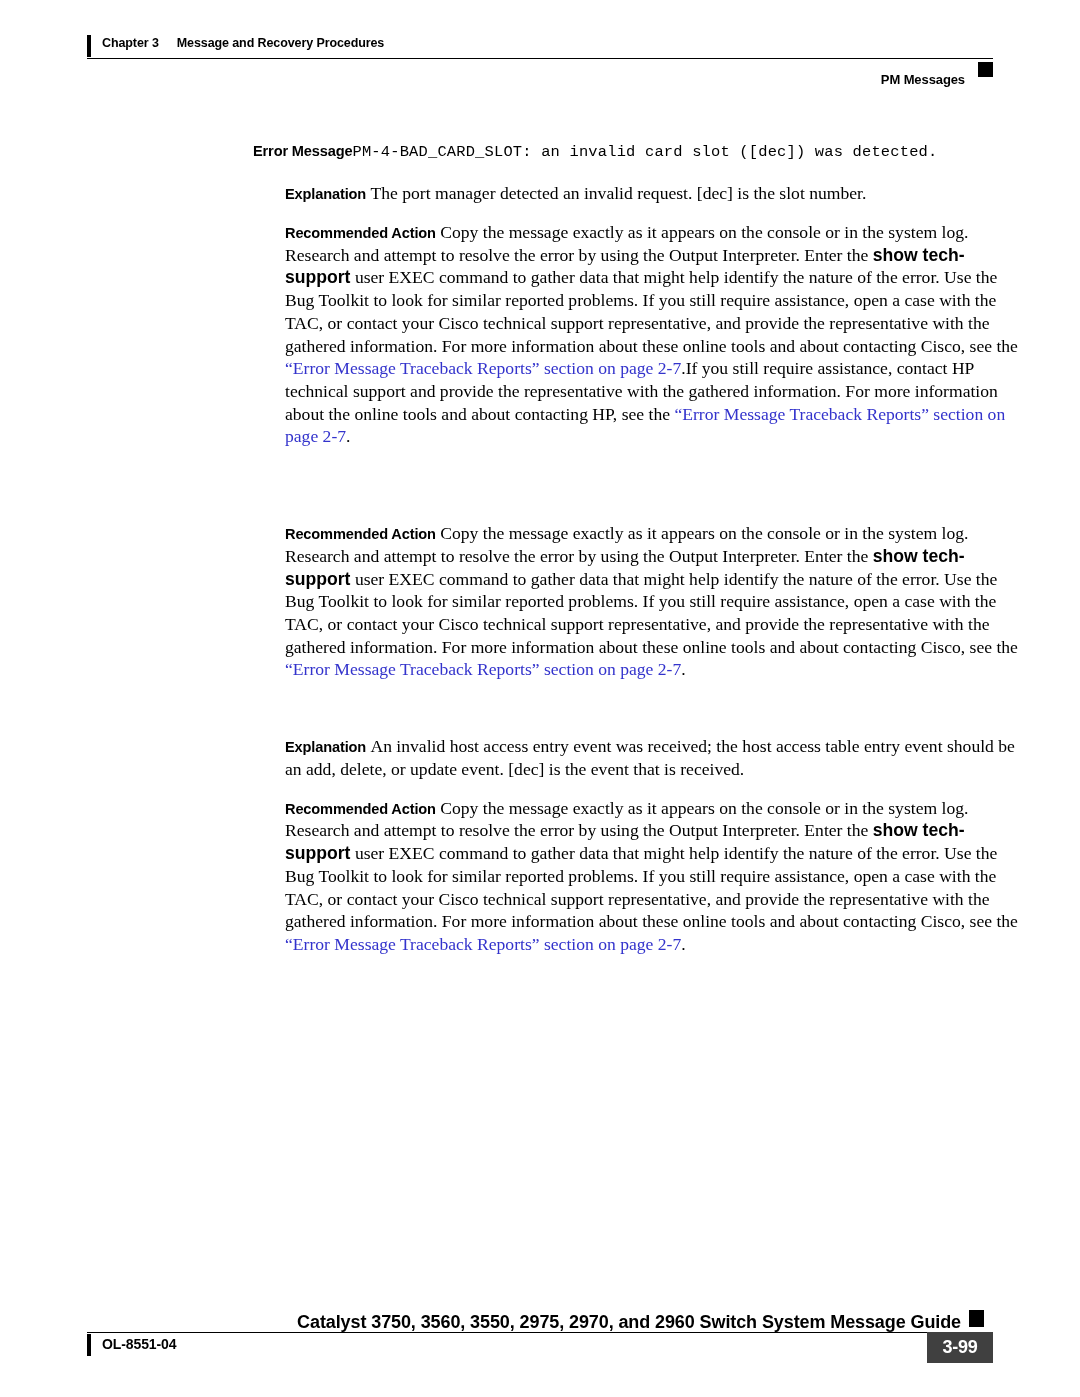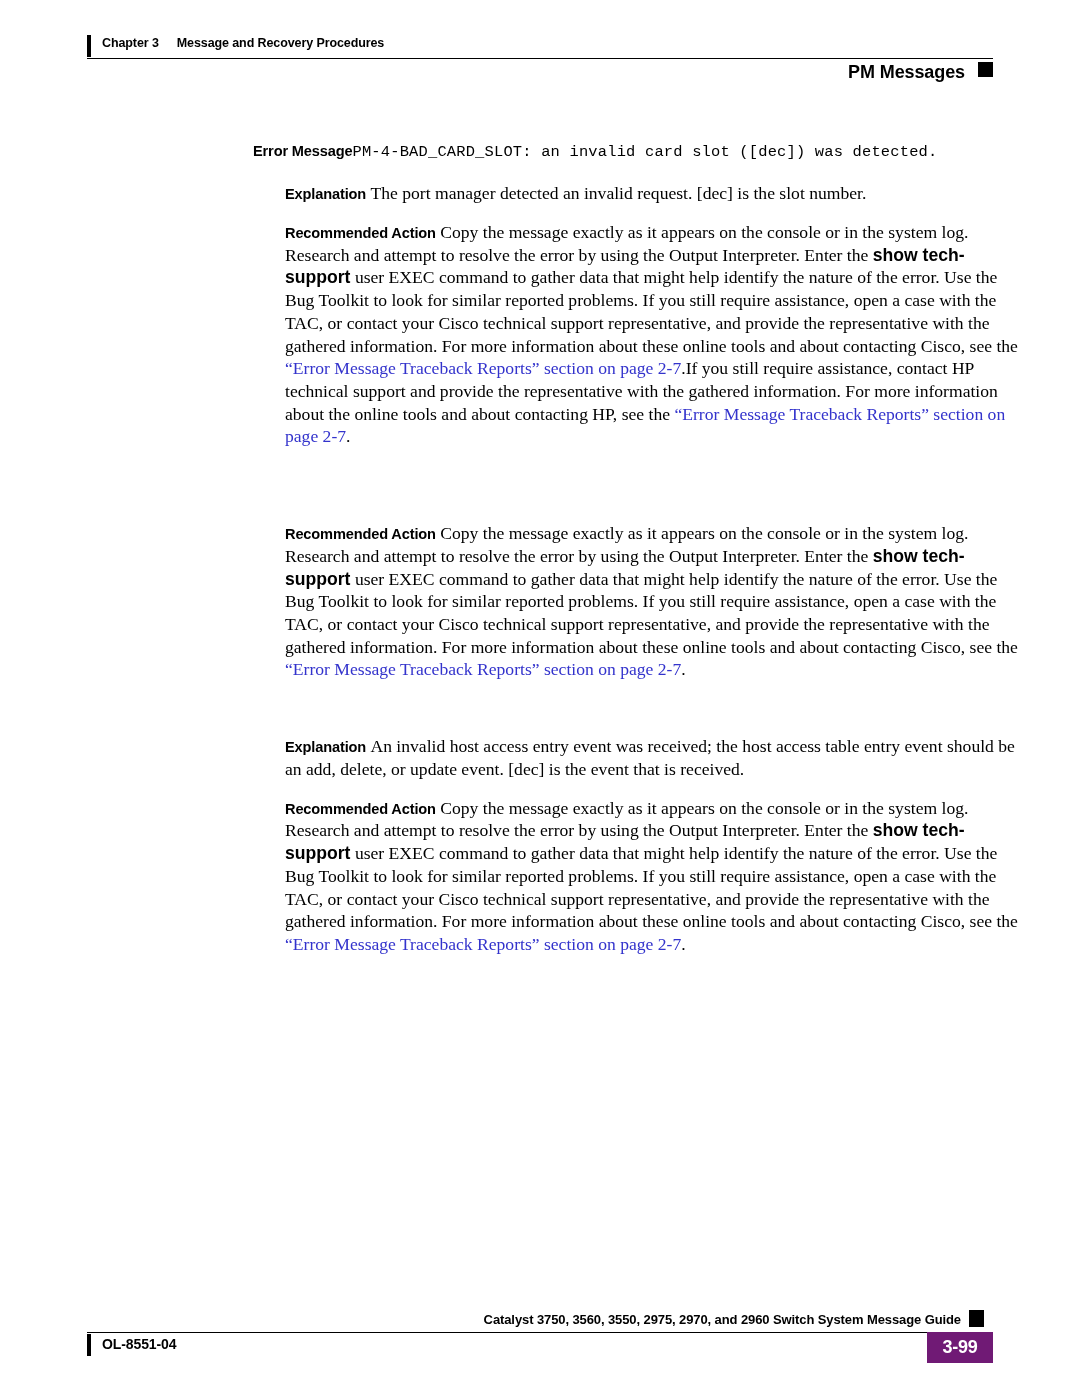--- a/index.html
+++ b/index.html
@@ -54,24 +54,24 @@
     position: absolute;
     left: 0px;
     top: 25px;
     width: 906px;
     height: 1.4px;
     background: #000000;
   }
   .header-right {
     position: absolute;
     right: 28px;
-    top: 29px;
-    font-family: "Liberation Sans", sans-serif;
-    font-weight: bold;
-    font-size: 18px;
+    top: 39px;
+    font-family: "Liberation Sans", sans-serif;
+    font-weight: bold;
+    font-size: 13px;
     letter-spacing: -0.1px;
     white-space: nowrap;
   }
   .header-square {
     position: absolute;
     right: 0px;
     top: 29px;
     width: 15px;
     height: 15px;
     background: #000000;
@@ -140,21 +140,21 @@
     top: 1312px;
     width: 906px;
     height: 60px;
   }
   .footer-title {
     position: absolute;
     right: 32px;
     top: 0px;
     font-family: "Liberation Sans", sans-serif;
     font-weight: bold;
-    font-size: 13px;
+    font-size: 18px;
     letter-spacing: -0.1px;
     white-space: nowrap;
   }
   .footer-square {
     position: absolute;
     right: 9px;
     top: -2px;
     width: 15px;
     height: 17px;
     background: #000000;
@@ -184,21 +184,21 @@
     font-size: 14px;
     letter-spacing: -0.1px;
     white-space: nowrap;
   }
   .page-badge {
     position: absolute;
     right: 0px;
     top: 20px;
     width: 66px;
     height: 31px;
-    background: #701a75;
+    background: #404040;
     color: #ffffff;
     font-family: "Liberation Sans", sans-serif;
     font-weight: bold;
     font-size: 18px;
     letter-spacing: -0.2px;
     display: flex;
     align-items: center;
     justify-content: center;
   }
 </style>

